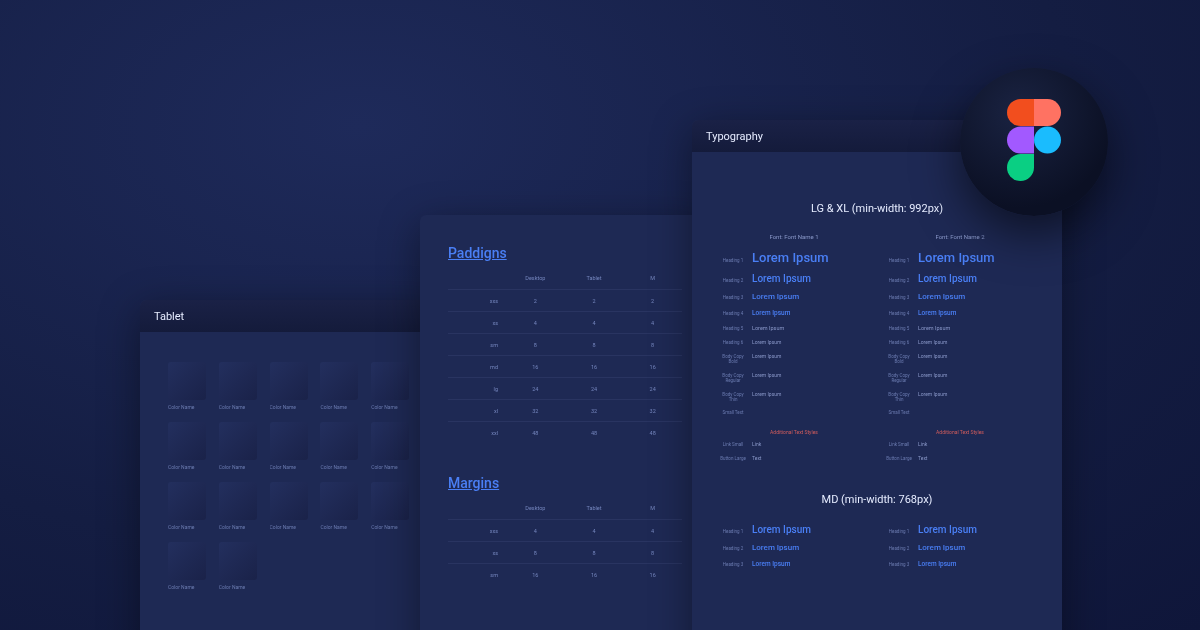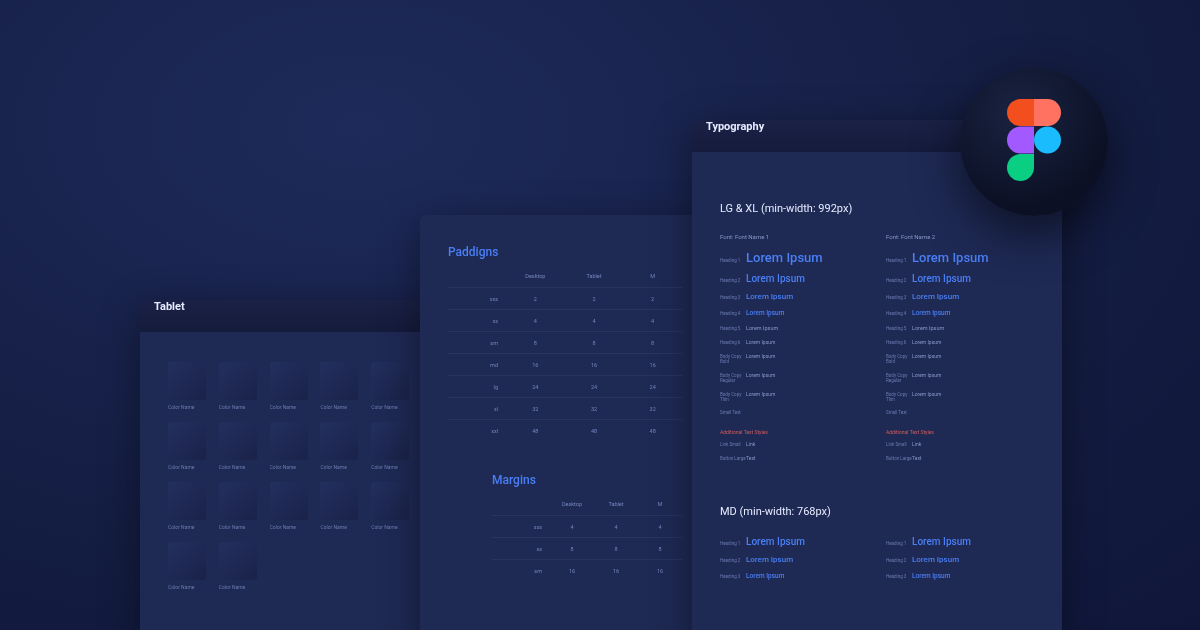--- a/index.html
+++ b/index.html
@@ -15,64 +15,65 @@
     position: absolute;
     background: #1e2954;
     border-radius: 6px;
     box-shadow: 0 10px 40px rgba(0,0,0,0.4);
     overflow: hidden;
   }
   .panel-header {
     height: 32px;
     background: linear-gradient(180deg, #1a2146 0%, #141b3b 100%);
     display: flex;
+    align-items: center;
     padding: 0 14px;
     font-size: 11px;
     color: #e6ecff;
-    font-weight: 700;
+    font-weight: 400;
   }
   .panel-body { padding: 30px 28px 30px 28px; }
 
   
   .colors-panel { left: 140px; top: 300px; width: 300px; height: 420px; }
   .swatch-grid { display: grid; grid-template-columns: repeat(5, 1fr); gap: 12px 10px; }
   .swatch { display: flex; flex-direction: column; gap: 4px; }
   .swatch-box { width: 38px; height: 38px; border-radius: 3px; background: linear-gradient(135deg, #232f5e 0%, #1a2249 100%); }
   .swatch-label { font-size: 5px; color: #6b7bb0; white-space: nowrap; overflow: hidden; }
 
   
   .spacings-panel { left: 420px; top: 215px; width: 290px; height: 520px; }
-  .section-title { font-size: 12px; color: #4a7ff5; font-weight: 500; margin-bottom: 14px; }
+  .section-title { font-size: 14px; color: #4a7ff5; font-weight: 500; margin-bottom: 14px; text-decoration: underline; }
   .spacing-head { display: grid; grid-template-columns: 58px 1fr 1fr 1fr; font-size: 5.5px; color: #7485bd; margin-bottom: 8px; }
   .spacing-head > div { text-align: center; }
   .spacing-row { display: grid; grid-template-columns: 58px 1fr 1fr 1fr; border-top: 1px solid #293461; height: 22px; align-items: center; font-size: 5.5px; color: #7485bd; }
   .spacing-row .key { text-align: right; padding-right: 8px; }
   .spacing-row .val { text-align: center; }
-  .spacings-panel .margins { margin-top: 32px; margin-left: 44px; }
+  .spacings-panel .margins { margin-top: 32px; }
 
   
   .typo-panel { left: 692px; top: 120px; width: 370px; height: 600px; }
-  .typo-body { padding: 50px 28px 20px 28px; }
+  .typo-body { padding: 50px 28px 20px 28px; text-align: center; }
   .bp-title { font-size: 11px; color: #e6ecff; margin-bottom: 18px; font-weight: 400; }
   .font-cols { display: grid; grid-template-columns: 1fr 1fr; column-gap: 18px; }
   .font-col { display: flex; flex-direction: column; }
   .font-name { font-size: 6px; color: #8997c8; margin-bottom: 10px; }
-  .type-row { display: flex; align-items: baseline; margin-bottom: 8px; }
+  .type-row { display: flex; align-items: baseline; gap: 6px; margin-bottom: 8px; }
   .type-tag { font-size: 4.5px; color: #6b7bb0; width: 26px; flex-shrink: 0; }
   .sample { color: #4a7ff5; }
   .sample.h1 { font-size: 13px; font-weight: 500; }
   .sample.h2 { font-size: 10px; font-weight: 500; }
   .sample.h3 { font-size: 8px; font-weight: 500; }
   .sample.h4 { font-size: 6.5px; font-weight: 500; }
   .sample.h5 { font-size: 5.5px; color: #8997c8; }
   .sample.h6 { font-size: 5px; color: #8997c8; }
   .sample.body { font-size: 5px; color: #8997c8; }
   .sample.small { font-size: 4.5px; color: #8997c8; }
   .addl { font-size: 5px; color: #d05c5c; margin-top: 6px; margin-bottom: 6px; }
-  .md-block { margin-top: 36px; }
+  .md-block { margin-top: 24px; }
 
   
   .figma-badge {
     position: absolute;
     right: 92px;
     top: 68px;
     width: 148px;
     height: 148px;
     border-radius: 50%;
     background: radial-gradient(circle at 40% 30%, #1a2342 0%, #0b1024 70%);

